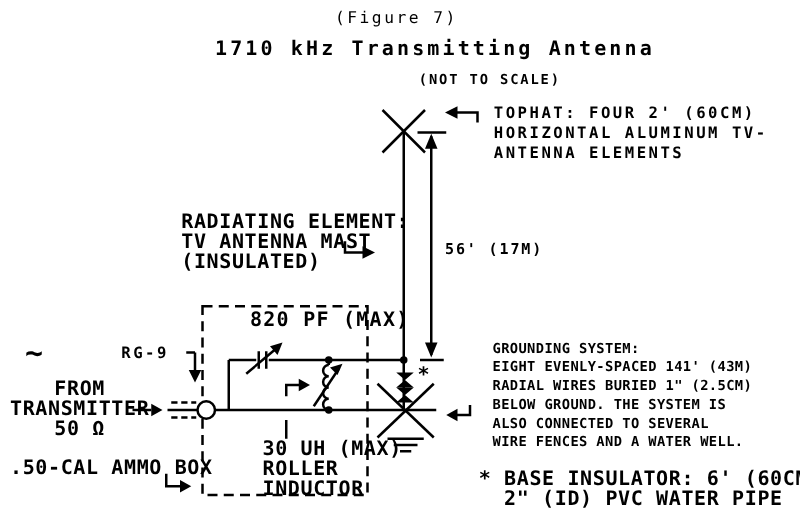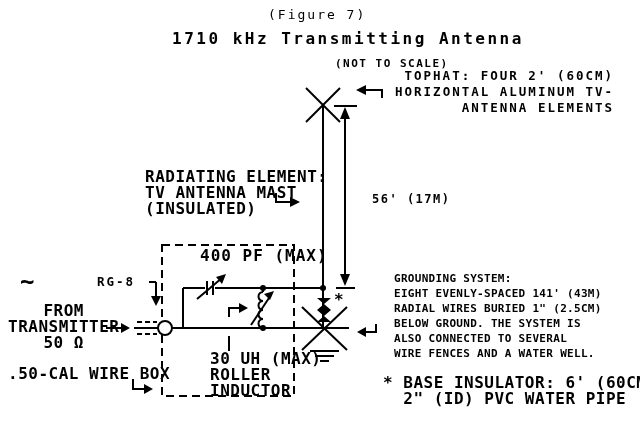--- a/index.html
+++ b/index.html
@@ -136,41 +136,41 @@
     <polygon points="357,332 366,327 366,337"></polygon>
   </g>
 </svg>
 
 <div class="abs fig-caption" style="left:268px;top:7px;">(Figure 7)</div>
 
 <div class="abs page-title" style="left:172px;top:29px;">1710 kHz Transmitting Antenna</div>
 
 <div class="abs scale-note" style="left:335px;top:57px;">(NOT TO SCALE)</div>
 
-<div class="abs lbl-lg" style="left:395px;top:68px;text-align:right;">TOPHAT: FOUR 2' (60CM)
+<div class="abs lbl-lg" style="left:395px;top:82px;">TOPHAT: FOUR 2' (60CM)
 HORIZONTAL ALUMINUM TV-
 ANTENNA ELEMENTS</div>
 
 <div class="abs lbl" style="left:145px;top:169px;">RADIATING ELEMENT:
 TV ANTENNA MAST
 (INSULATED)</div>
 
-<div class="abs lbl-md" style="left:372px;top:192px;">56' (17M)</div>
+<div class="abs lbl-md" style="left:356px;top:192px;">56' (17M)</div>
 
-<div class="abs lbl" style="left:200px;top:248px;letter-spacing:1px;">400 PF (MAX)</div>
+<div class="abs lbl" style="left:200px;top:248px;letter-spacing:1px;">820 PF (MAX)</div>
 
-<div class="abs lbl-lg" style="left:97px;top:274px;">RG-8</div>
+<div class="abs lbl-lg" style="left:97px;top:274px;">RG-9</div>
 
 <div class="abs tilde" style="left:20px;top:272px;">~</div>
 
 <div class="abs lbl" style="left:8px;top:303px;text-align:center;">FROM
 TRANSMITTER
 50 Ω</div>
 
-<div class="abs lbl" style="left:8px;top:366px;">.50-CAL WIRE BOX</div>
+<div class="abs lbl" style="left:8px;top:366px;">.50-CAL AMMO BOX</div>
 
 <div class="abs lbl" style="left:210px;top:351px;">30 UH (MAX)
 ROLLER
 INDUCTOR</div>
 
 <div class="abs lbl-tight" style="left:394px;top:271px;">GROUNDING SYSTEM:
 EIGHT EVENLY-SPACED 141' (43M)
 RADIAL WIRES BURIED 1" (2.5CM)
 BELOW GROUND. THE SYSTEM IS
 ALSO CONNECTED TO SEVERAL

